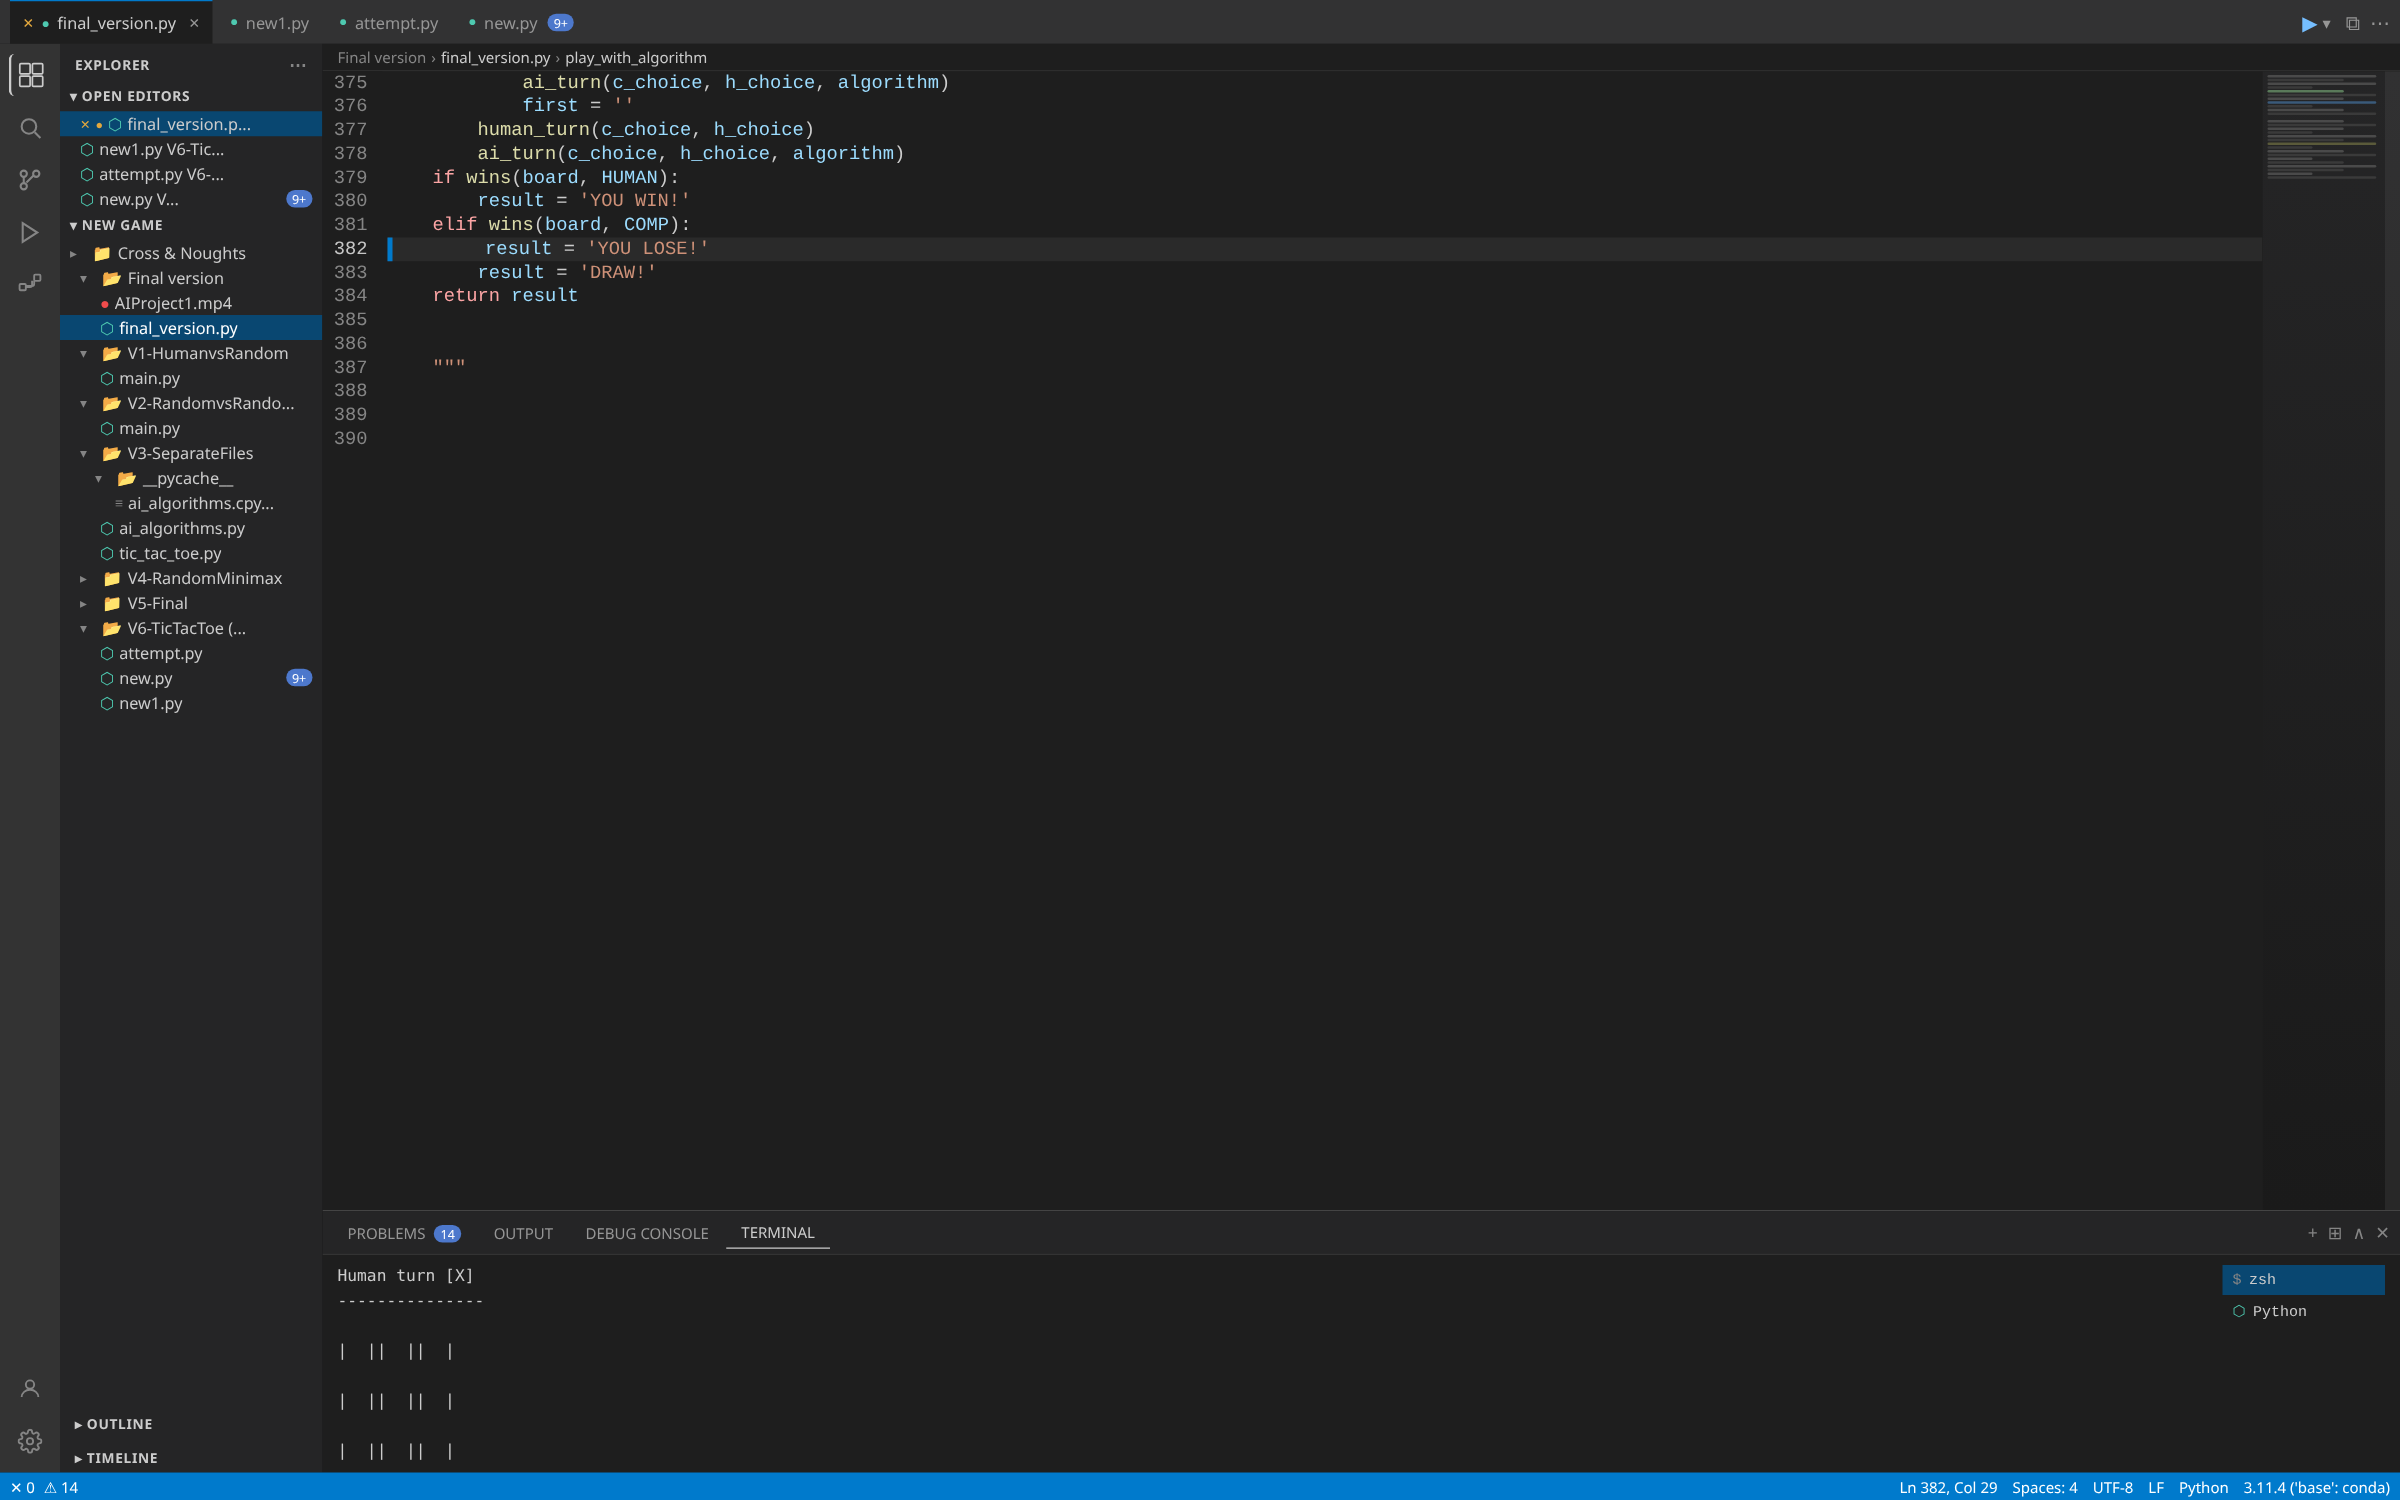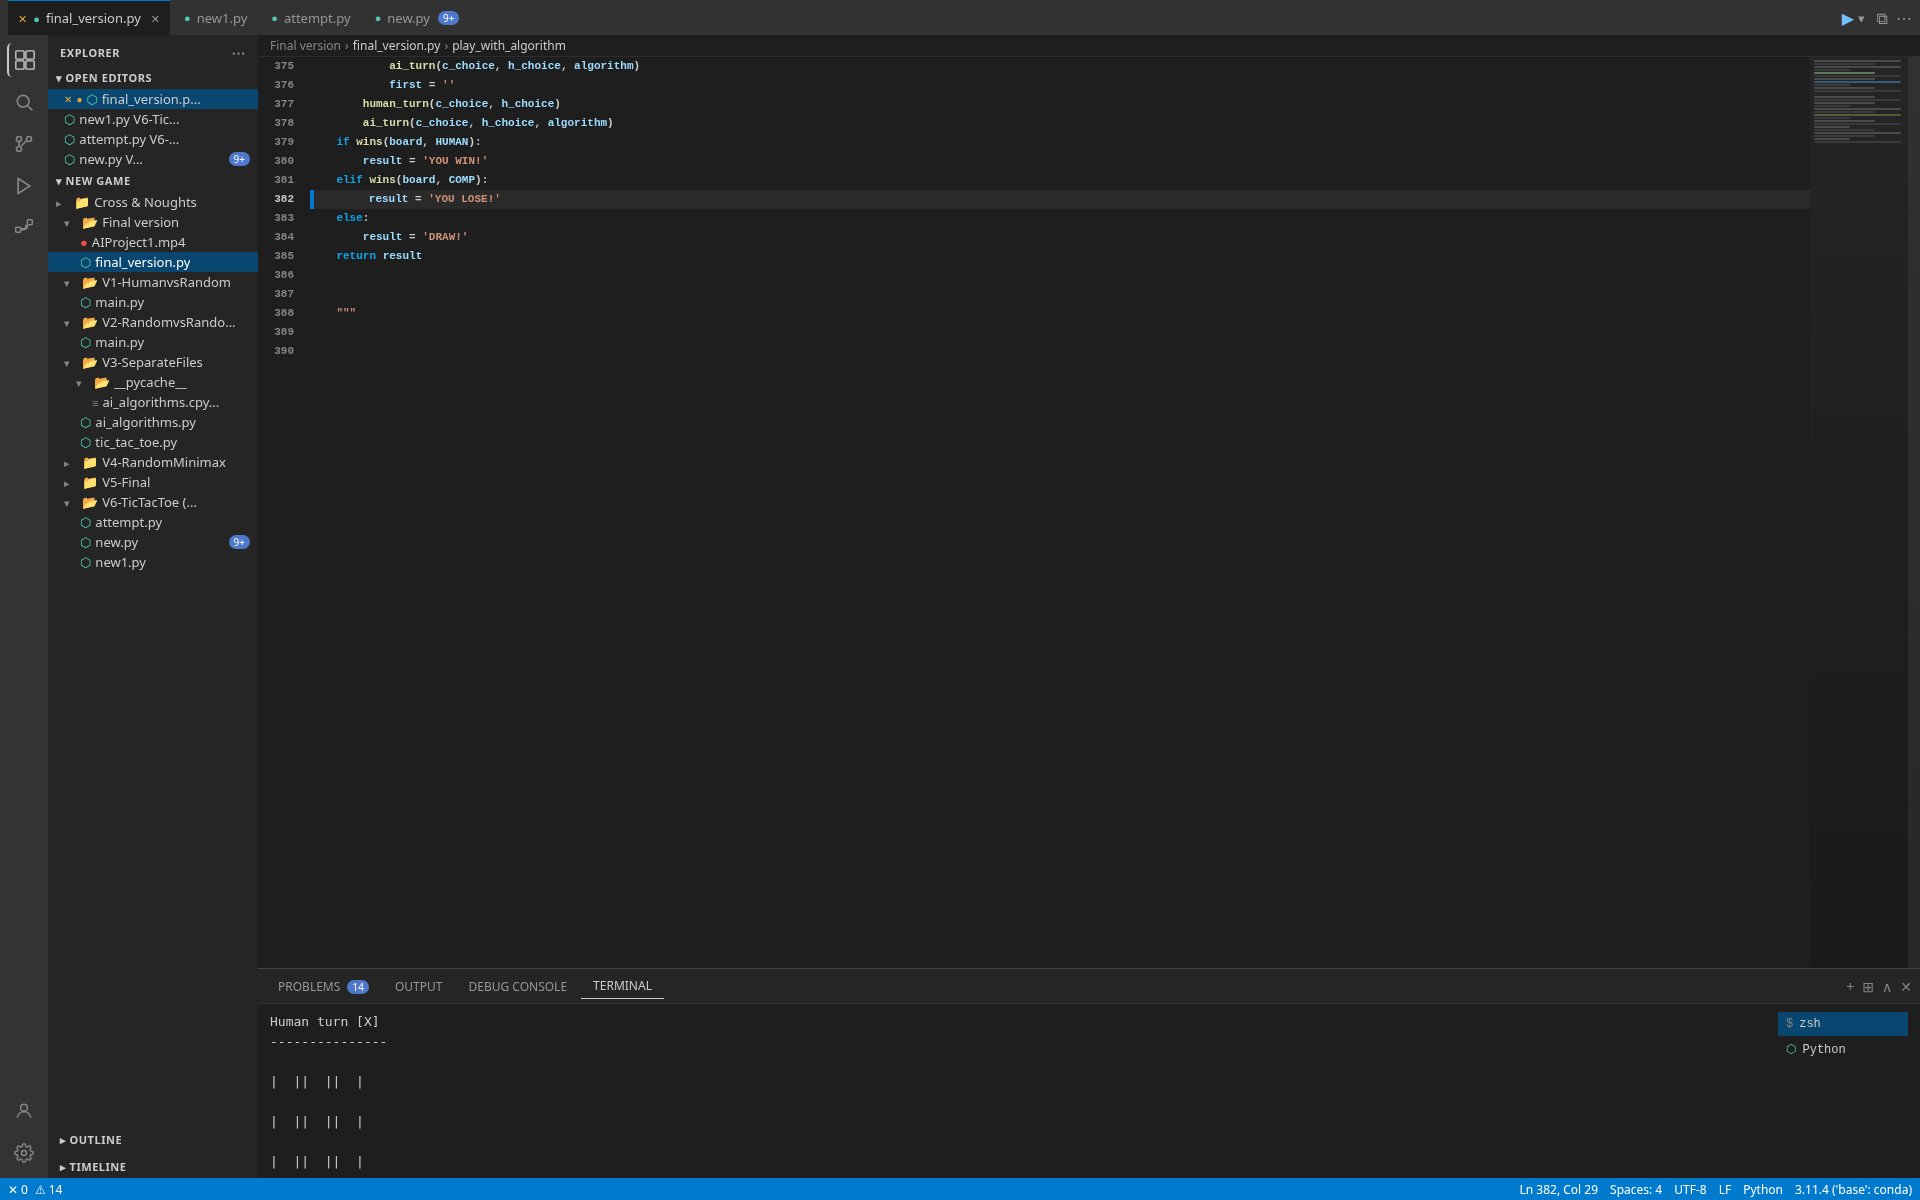--- a/index.html
+++ b/index.html
@@ -136,23 +136,22 @@
       flex-shrink: 0;
     }
     .breadcrumb .sep { color: #858585; }
 
     
     .code-editor {
       flex: 1;
       display: flex;
       overflow: hidden;
       font-family: 'Consolas', 'Courier New', monospace;
-      font-size: 11px;
+      font-size: 15px;
       line-height: 19px;
-      font-weight: bold;
     }
     .line-numbers {
       width: 48px;
       background: #1e1e1e;
       color: #858585;
       text-align: right;
       padding-right: 12px;
       padding-top: 0;
       user-select: none;
       flex-shrink: 0;
@@ -160,21 +159,21 @@
     }
     .line-numbers div { height: 19px; display: flex; align-items: center; justify-content: flex-end; }
     .line-numbers .current-line { color: #c6c6c6; }
     .code-content {
       flex: 1;
       overflow: hidden;
       padding-left: 4px;
     }
     .code-line { height: 19px; display: flex; align-items: center; white-space: pre; }
     .code-line.current { background: #2a2a2a; }       
-    .kw2 { color: #0ea5e9; }      
+    .kw2 { color: #fca5a5; }      
     .fn { color: #dcdcaa; }       
     .str { color: #ce9178; }       
     .var { color: #9cdcfe; }
 
     
     .minimap {
       width: 110px;
       background: #1e1e1e;
       flex-shrink: 0;
       overflow: hidden;
@@ -578,23 +577,20 @@
         </div>
         <div class="code-line">
           <span>&nbsp;&nbsp;&nbsp;&nbsp;&nbsp;&nbsp;&nbsp;&nbsp;</span><span class="var">result</span><span> = </span><span class="str">'YOU WIN!'</span>
         </div>
         <div class="code-line">
           <span>&nbsp;&nbsp;&nbsp;&nbsp;</span><span class="kw2">elif</span><span> </span><span class="fn">wins</span><span>(</span><span class="var">board</span><span>, </span><span class="var">COMP</span><span>):</span>
         </div>
         <div class="code-line current" style="background:#2a2a2a;">
           <span style="display:inline-block;width:4px;background:#007acc;height:19px;margin-right:2px;"></span>
           <span>&nbsp;&nbsp;&nbsp;&nbsp;&nbsp;&nbsp;&nbsp;&nbsp;</span><span class="var">result</span><span> = </span><span class="str">'YOU LOSE!'</span>
-        </div>
-        <div class="code-line">
-          <span>&nbsp;&nbsp;&nbsp;&nbsp;</span><span class="kw2">else</span><span>:</span>
         </div>
         <div class="code-line">
           <span>&nbsp;&nbsp;&nbsp;&nbsp;&nbsp;&nbsp;&nbsp;&nbsp;</span><span class="var">result</span><span> = </span><span class="str">'DRAW!'</span>
         </div>
         <div class="code-line">
           <span>&nbsp;&nbsp;&nbsp;&nbsp;</span><span class="kw2">return</span><span> </span><span class="var">result</span>
         </div>
         <div class="code-line">&nbsp;</div>
         <div class="code-line">&nbsp;</div>
         <div class="code-line">

